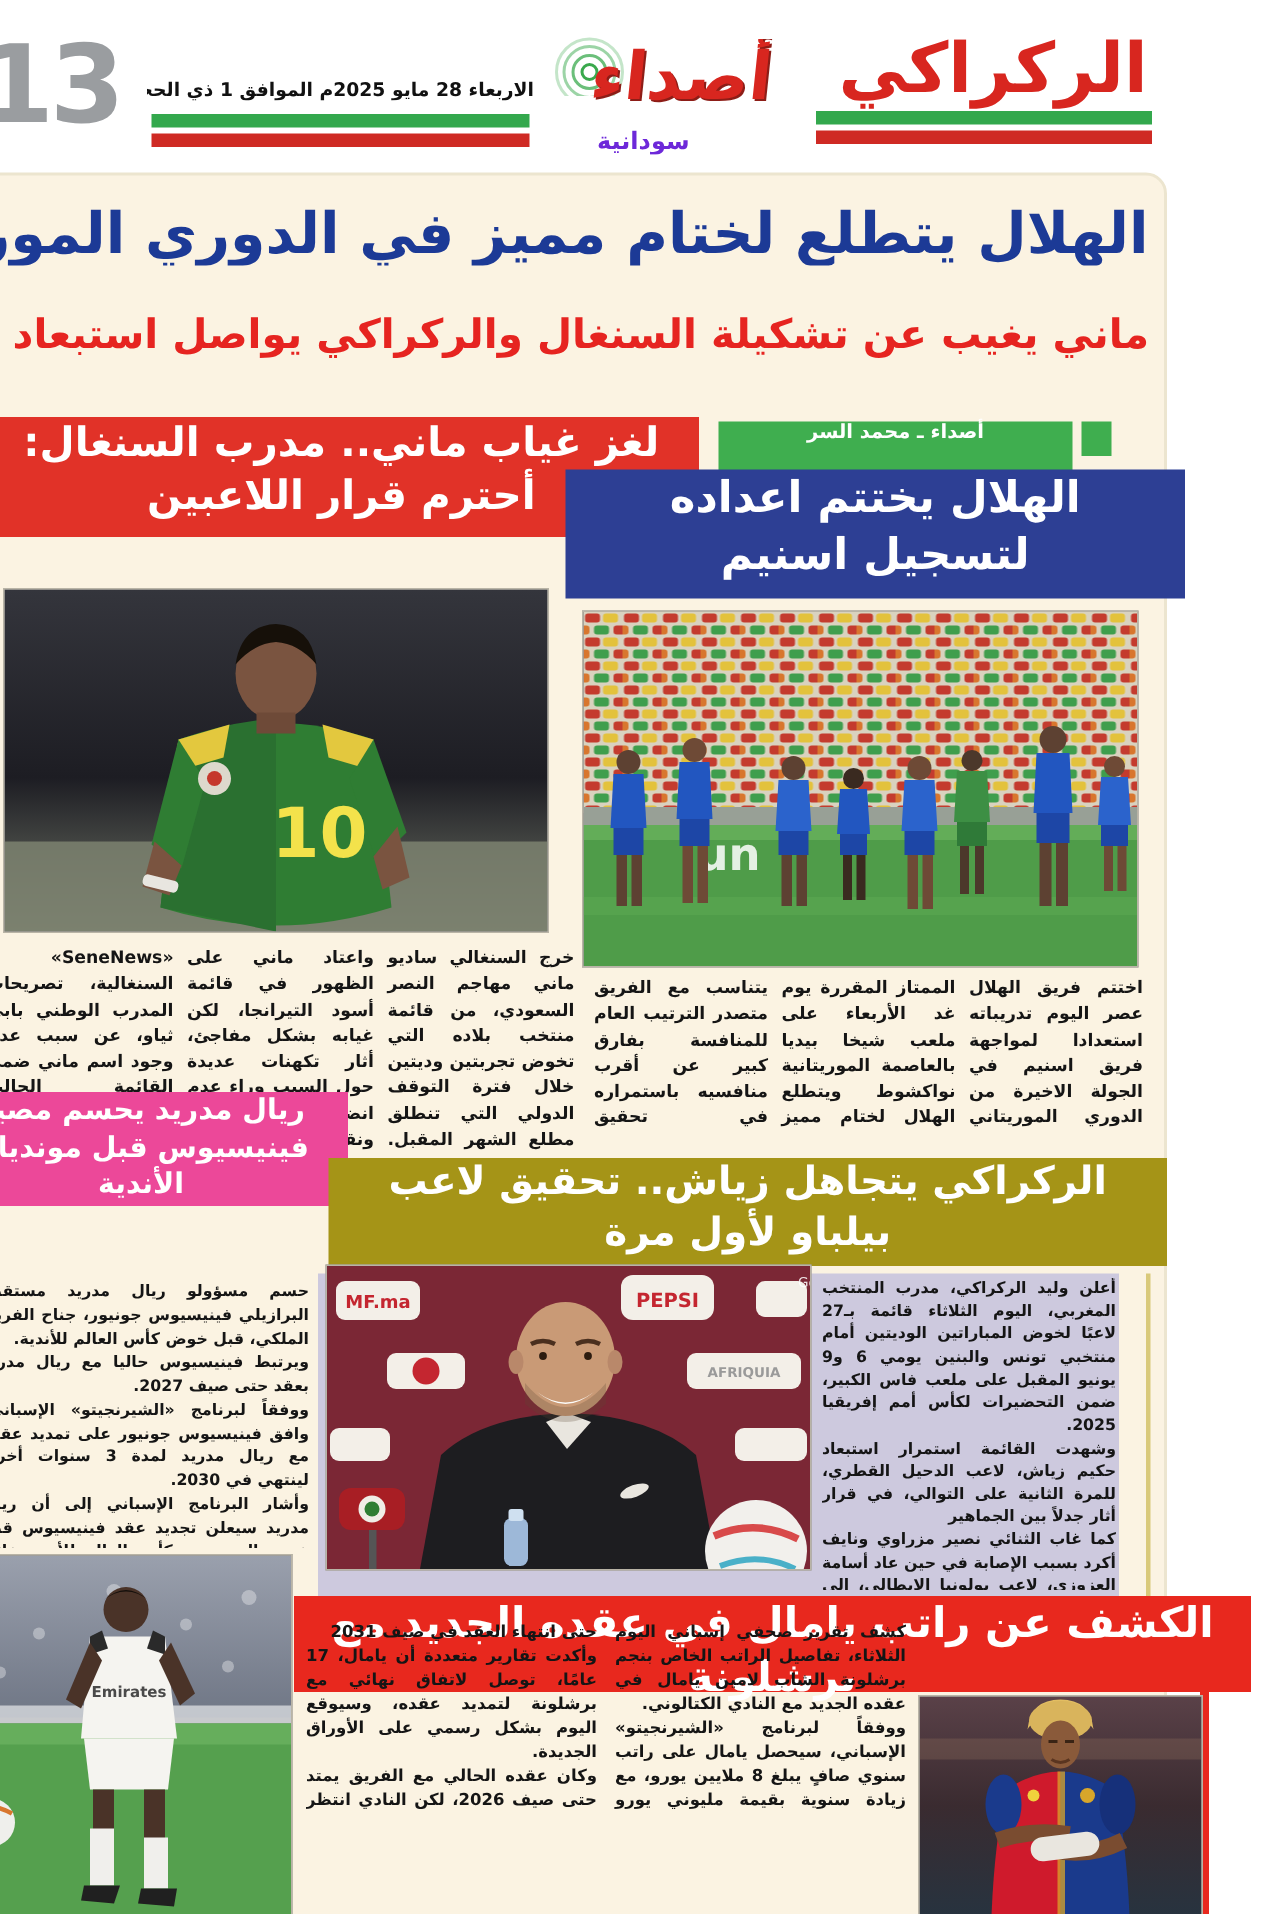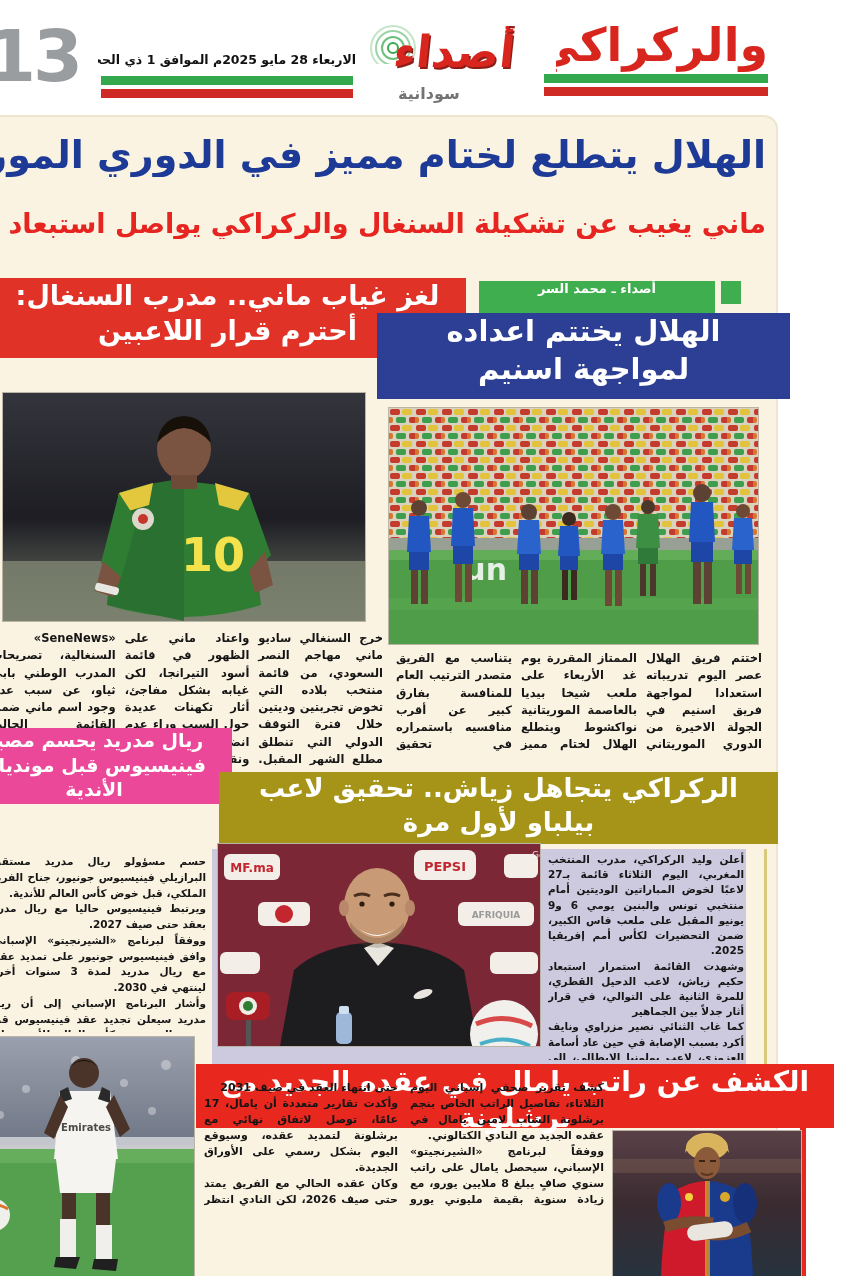--- a/index.html
+++ b/index.html
@@ -31,26 +31,26 @@
   <div class="abs" style="left:408px;top:18px;width:175px;height:92px;">
     <svg class="abs" style="left:6px;top:0px;" width="46" height="46" viewBox="0 0 46 46">
       <g fill="none" stroke="#3aa94d">
         <circle cx="23" cy="30" r="5" stroke-width="2"></circle>
         <circle cx="23" cy="30" r="11" stroke-width="2" opacity="0.75"></circle>
         <circle cx="23" cy="30" r="17" stroke-width="2" opacity="0.5"></circle>
         <circle cx="23" cy="30" r="22" stroke-width="2" opacity="0.3"></circle>
       </g>
     </svg>
     <div class="abs nowrap" style="left:30px;top:8px;font-size:44px;font-weight:800;color:#d8261f;transform:skewX(-6deg);text-shadow:1.5px 1.5px 0 #8d1d17;">أصداء</div>
-    <div class="abs nowrap" style="left:34px;top:66px;font-size:16px;font-weight:800;color:#737373;">سودانية</div>
+    <div class="abs nowrap" style="left:34px;top:66px;font-size:16px;font-weight:800;color:#6d28d9;">سودانية</div>
   </div>
 
   <div class="bar" style="left:588px;top:74px;width:224px;background:#33a84d;"></div>
   <div class="bar" style="left:588px;top:87px;width:224px;background:#cf2a24;"></div>
-  <div class="abs nowrap" style="left:600px;top:18px;width:212px;font-size:46px;font-weight:800;color:#d8261f;text-align:center;line-height:1.2;">والركراكي</div>
+  <div class="abs nowrap" style="left:600px;top:18px;width:212px;font-size:46px;font-weight:800;color:#d8261f;text-align:center;line-height:1.2;">الركراكي</div>
 
   <div class="abs" style="left:22px;top:115px;width:796px;height:1161px;background:#fbf3e2;border:2px solid #ece5cf;border-radius:14px;"></div>
 
   <div class="abs nowrap" style="left:40px;top:133px;width:770px;font-size:38px;font-weight:800;color:#1c3a96;text-align:center;">الهلال يتطلع لختام مميز في الدوري الموريتاني أمام اسنيم</div>
   <div class="abs nowrap" style="left:40px;top:208px;width:770px;font-size:27px;font-weight:800;color:#e62420;text-align:center;">ماني يغيب عن تشكيلة السنغال والركراكي يواصل استبعاد زياش عن قائمة المغرب</div>
 
   <div class="boxhead" style="left:33px;top:278px;width:457px;height:80px;background:#e13228;font-size:27px;padding:0 10px;">
     <span>لغز غياب ماني.. مدرب السنغال: أحترم قرار اللاعبين</span>
   </div>
 
@@ -87,21 +87,21 @@
   </div>
 
   <div class="body-text cols3" style="left:35px;top:630px;width:392px;height:140px;white-space:normal;">خرج السنغالي ساديو ماني مهاجم النصر السعودي، من قائمة منتخب بلاده التي تخوض تجربتين وديتين خلال فترة التوقف الدولي التي تنطلق مطلع الشهر المقبل. واعتاد ماني على الظهور في قائمة أسود التيرانجا، لكن غيابه بشكل مفاجئ، أثار تكهنات عديدة حول السبب وراء عدم انضمام نجم النصر ونقلت صحيفة «SeneNews» السنغالية، تصريحات المدرب الوطني بابي ثياو، عن سبب عدم وجود اسم ماني ضمن القائمة الحالية للمنتخب. وقال ثياو في تصريحات صحفية: «كما لاحظتم جميعا، أن ماني ليس ضمن القائمة. الحقيقة أنه قرار شخصي للاعب وأنا كمدرب أحترم هذا القرار في الوقت الحالي</div>
 
   <div class="boxhead" style="left:523px;top:281px;width:236px;height:38px;background:#3fae4f;font-size:13px;">
     <span>أصداء ـ محمد السر</span>
   </div>
   <div class="abs" style="left:765px;top:281px;width:20px;height:23px;background:#3fae4f;"></div>
 
   <div class="boxhead" style="left:421px;top:313px;width:389px;height:86px;background:#2d3f94;font-size:29px;padding:0 12px;">
-    <span>الهلال يختتم اعداده لمواجهة اسنيم</span>
+    <span>الهلال يختتم اعداده لتسجيل اسنيم</span>
   </div>
 
   <div class="photo" style="left:432px;top:407px;width:369px;height:236px;">
     <svg viewBox="0 0 369 236" preserveAspectRatio="none">
       <defs>
         <pattern id="seats" width="26" height="16" patternUnits="userSpaceOnUse">
           <rect width="26" height="16" fill="#d9d2bf"></rect>
           <rect x="1" y="1" width="10" height="6" rx="2" fill="#c43b2e"></rect>
           <rect x="13" y="1" width="10" height="6" rx="2" fill="#e3c23c"></rect>
           <rect x="7" y="9" width="10" height="6" rx="2" fill="#3f9e4d"></rect>

